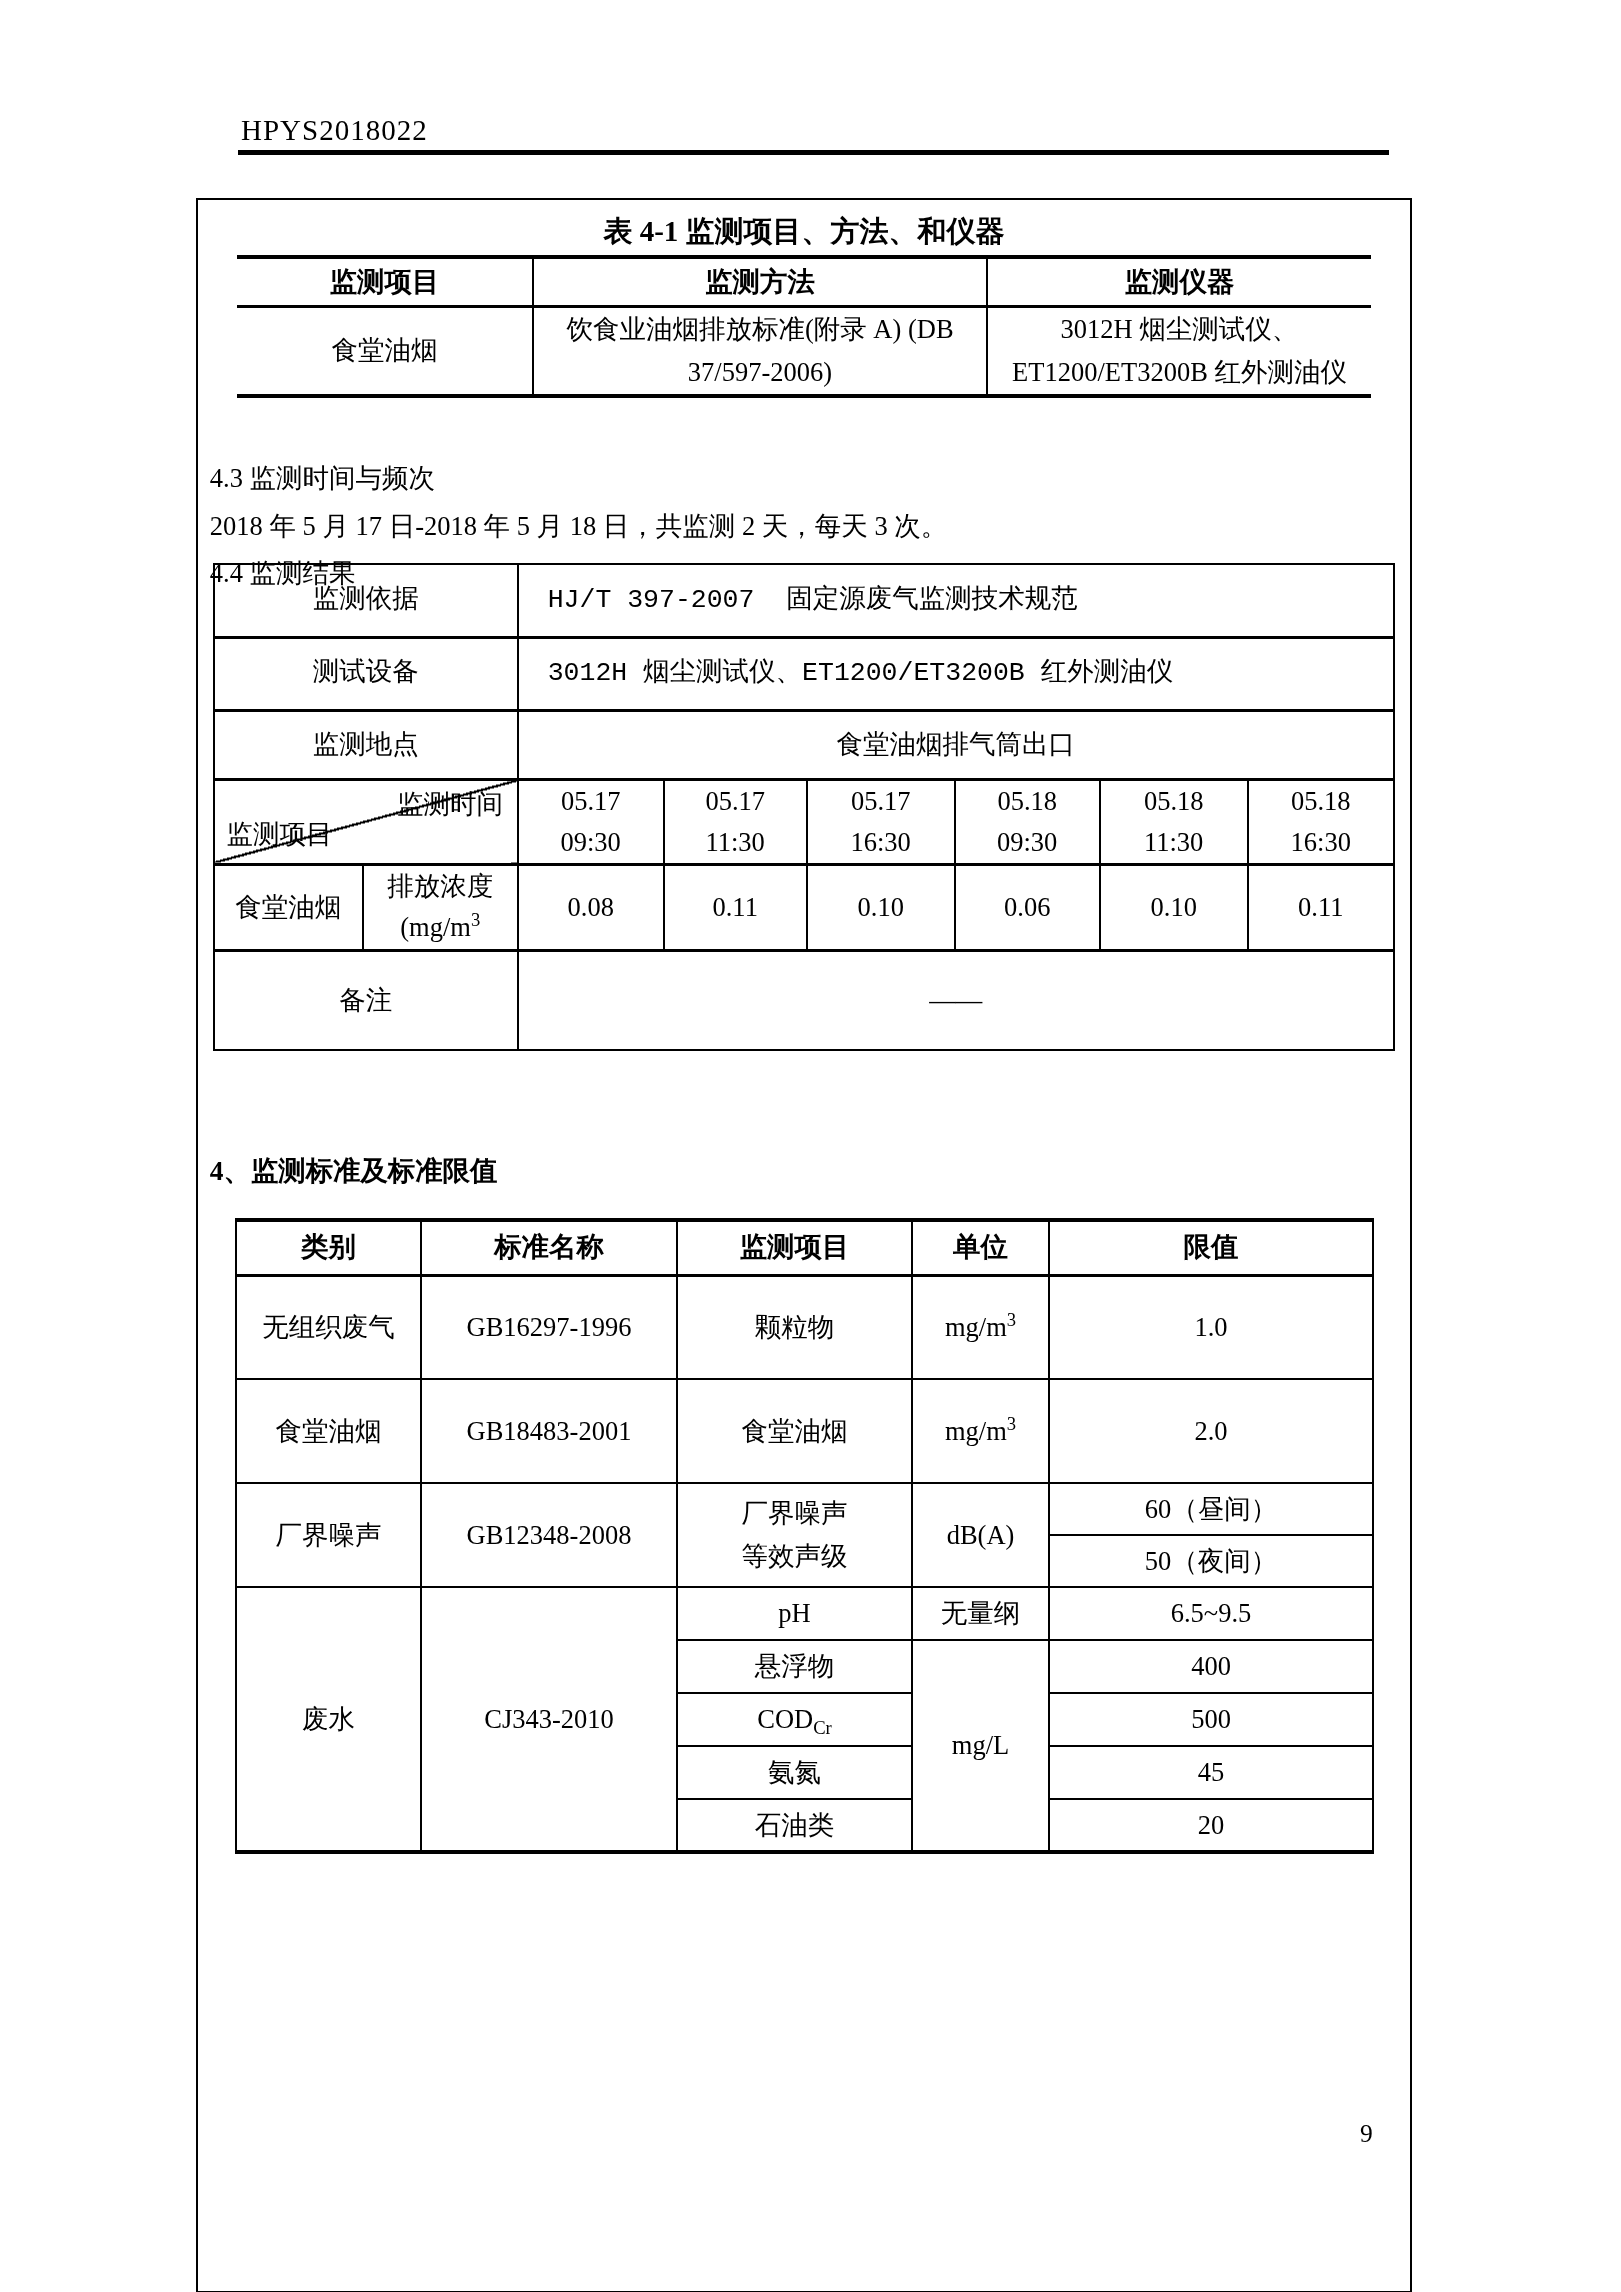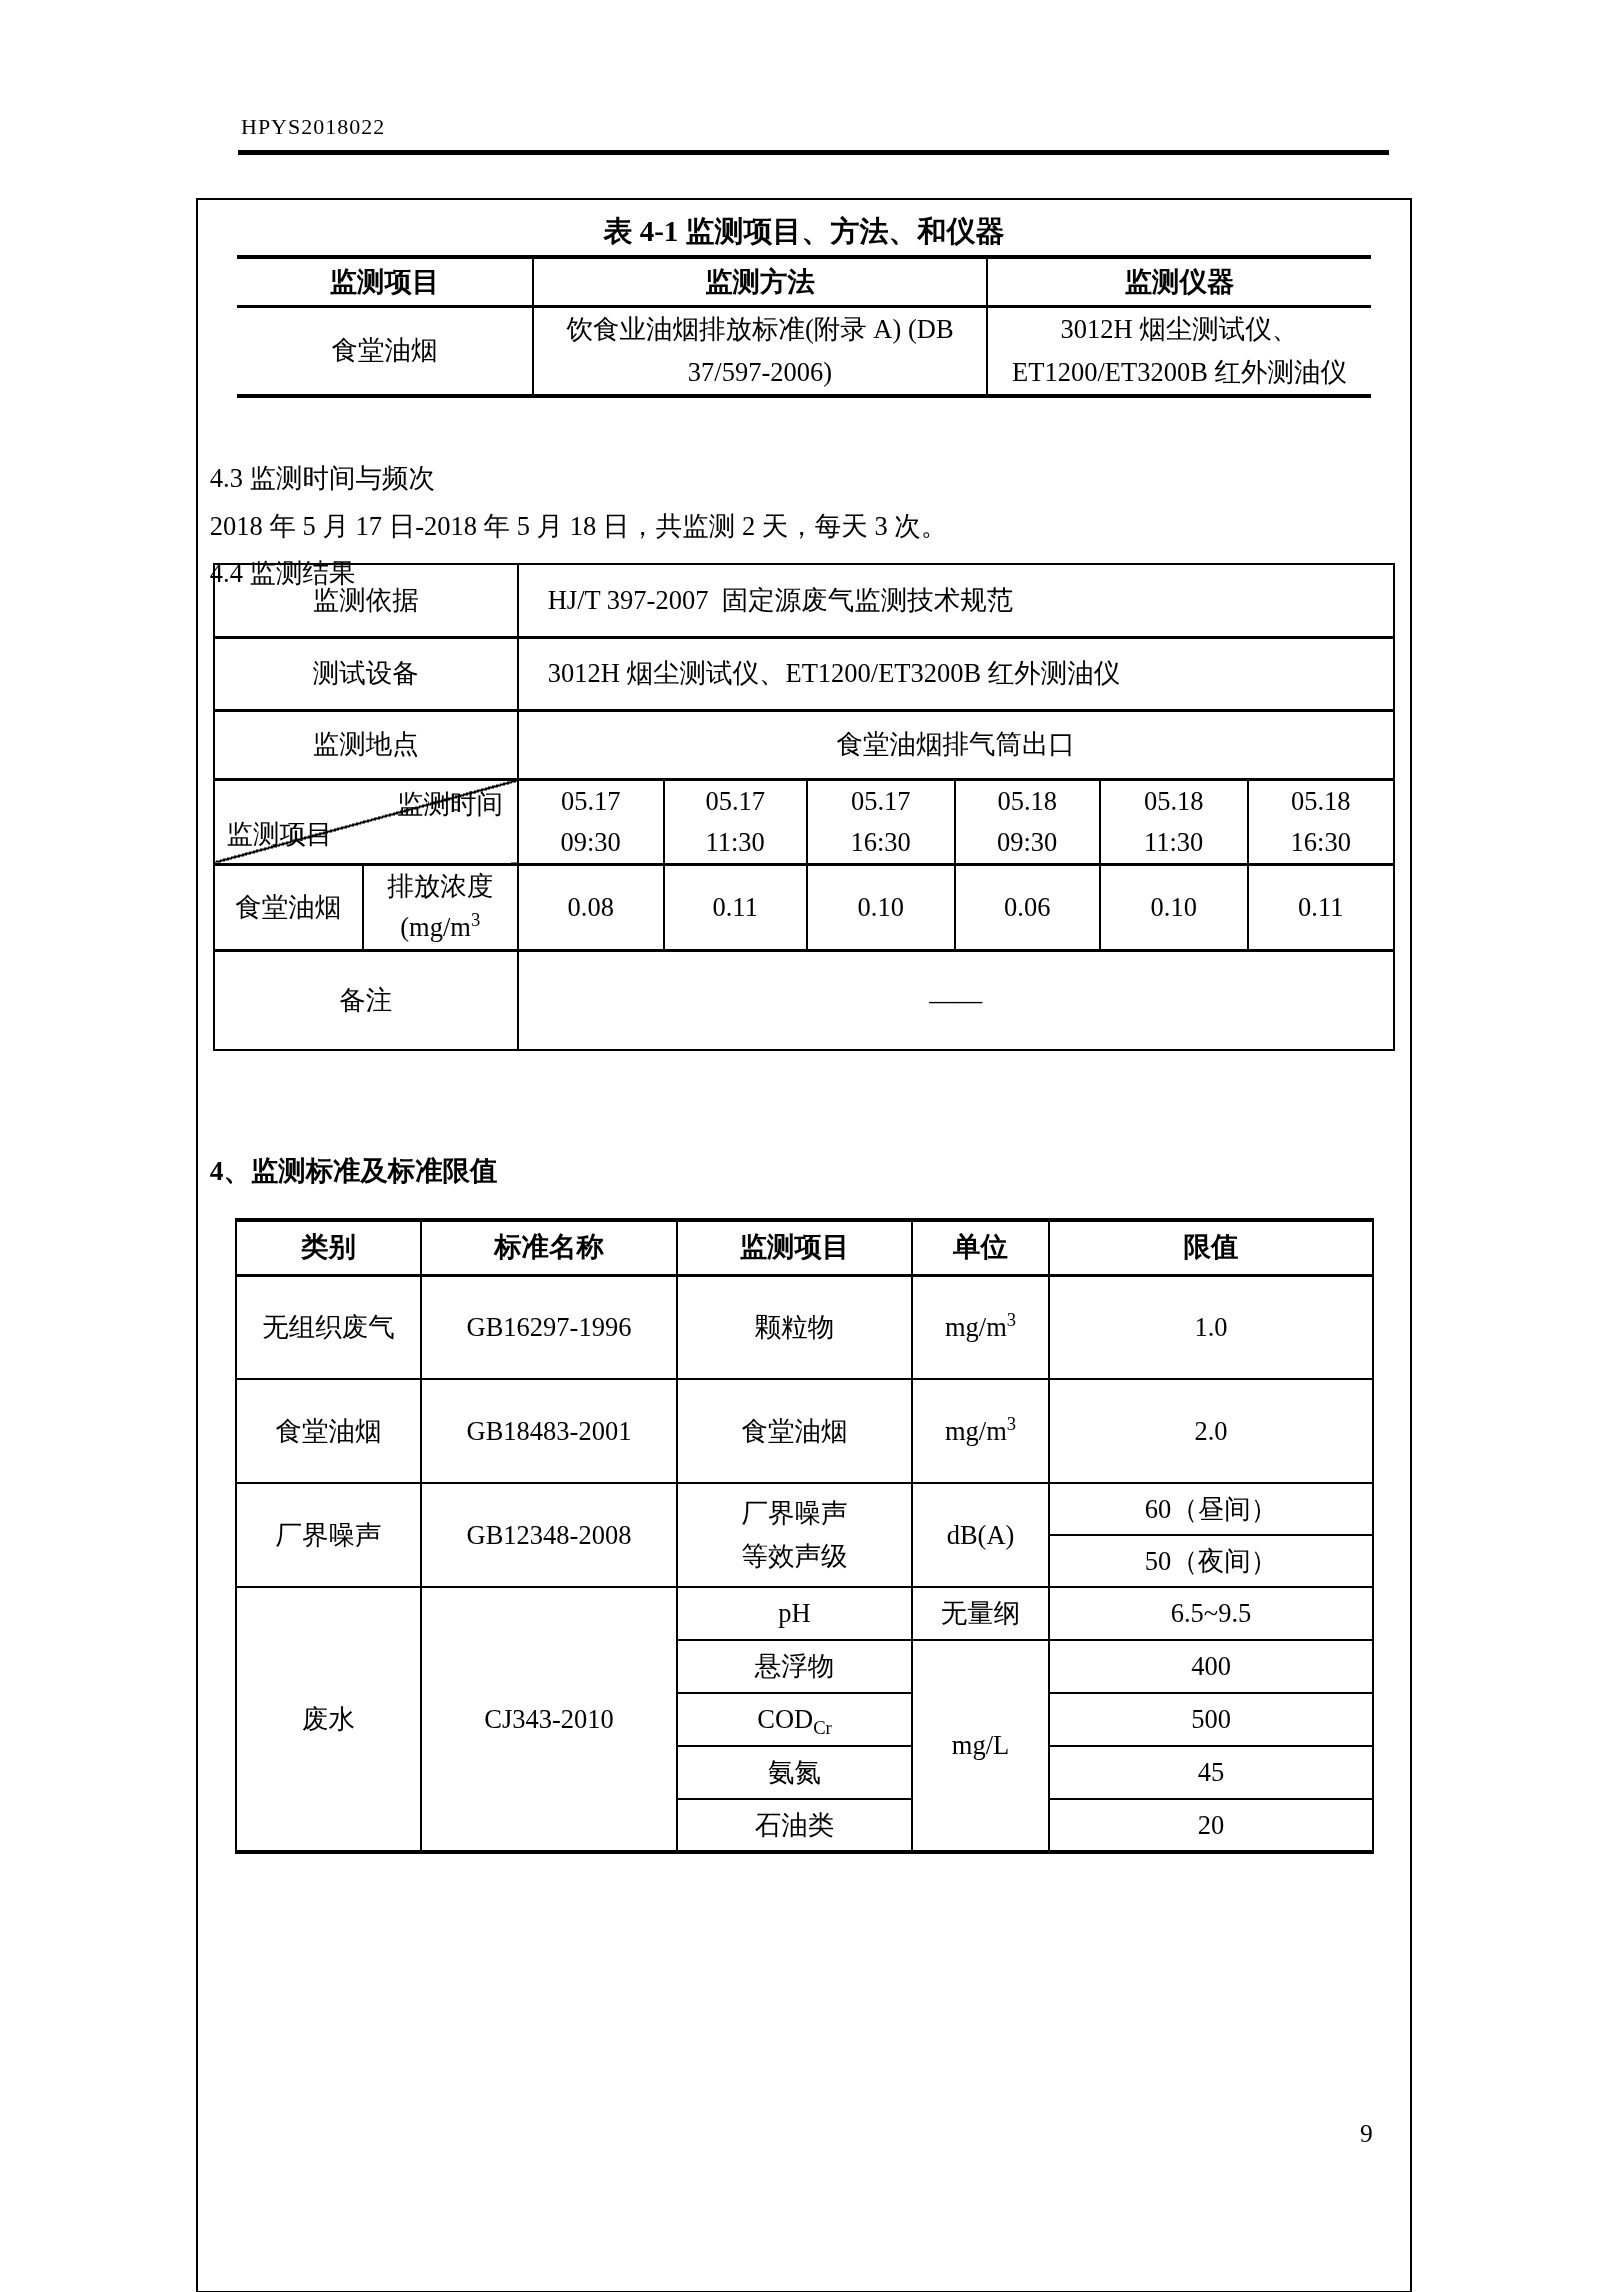--- a/index.html
+++ b/index.html
@@ -10,21 +10,21 @@
     height: 2293px;
     background: #ffffff;
     font-family: "Liberation Serif", "DejaVu Serif", serif;
     color: #000;
     overflow: hidden;
   }
   .header-code {
     position: absolute;
     left: 241px;
     top: 114px;
-    font-size: 22px;
+    font-size: 29px;
     letter-spacing: 1px;
   }
   .header-rule {
     position: absolute;
     left: 238px;
     top: 150px;
     width: 1151px;
     height: 4.9px;
     background: #000;
   }
@@ -62,21 +62,21 @@
   .t1 td { height: 88px; line-height: 43px; }
   .t1 .vl { border-left: 2px solid #000; }
   
   .t2 {
     position: absolute;
     left: 14.7px; top: 363px; width: 1180px;
     border: 2px solid #000;
   }
   .t2 td { border: 2px solid #000; line-height: 41px; }
   .t2 tr.hb td { border-bottom-width: 3.9px; }
-  .t2 .r-info td { height: 73px; }
+  .t2 .r-info td { height: 73px; font-family: Liberation Mono, monospace; }
   .t2 .r-loc td { height: 69px; }
   .t2 .r-head td { height: 84px; }
   .t2 .r-data td { height: 86px; }
   .t2 .r-remark td { height: 100px; }
   .t2 .val-left { text-align: left; padding-left: 29px; white-space: pre-wrap; }
   .diag {
     position: relative;
     background: linear-gradient(to bottom right,
       transparent calc(50% - 1.2px),
       #000 calc(50% - 1.2px),

